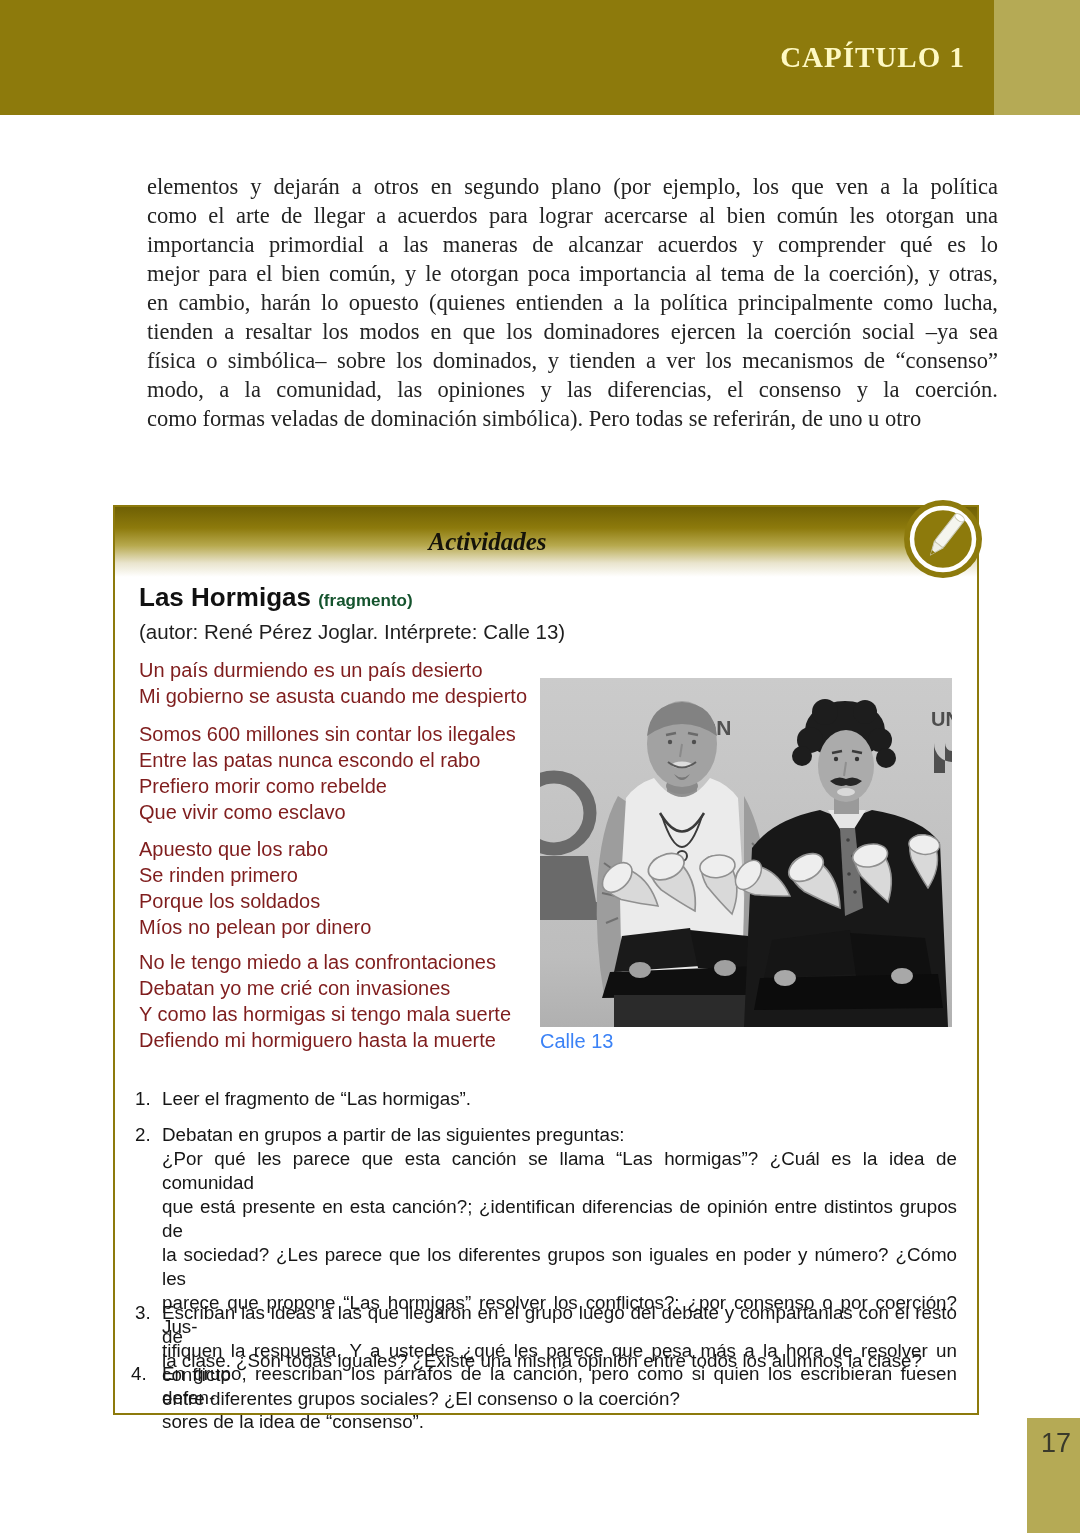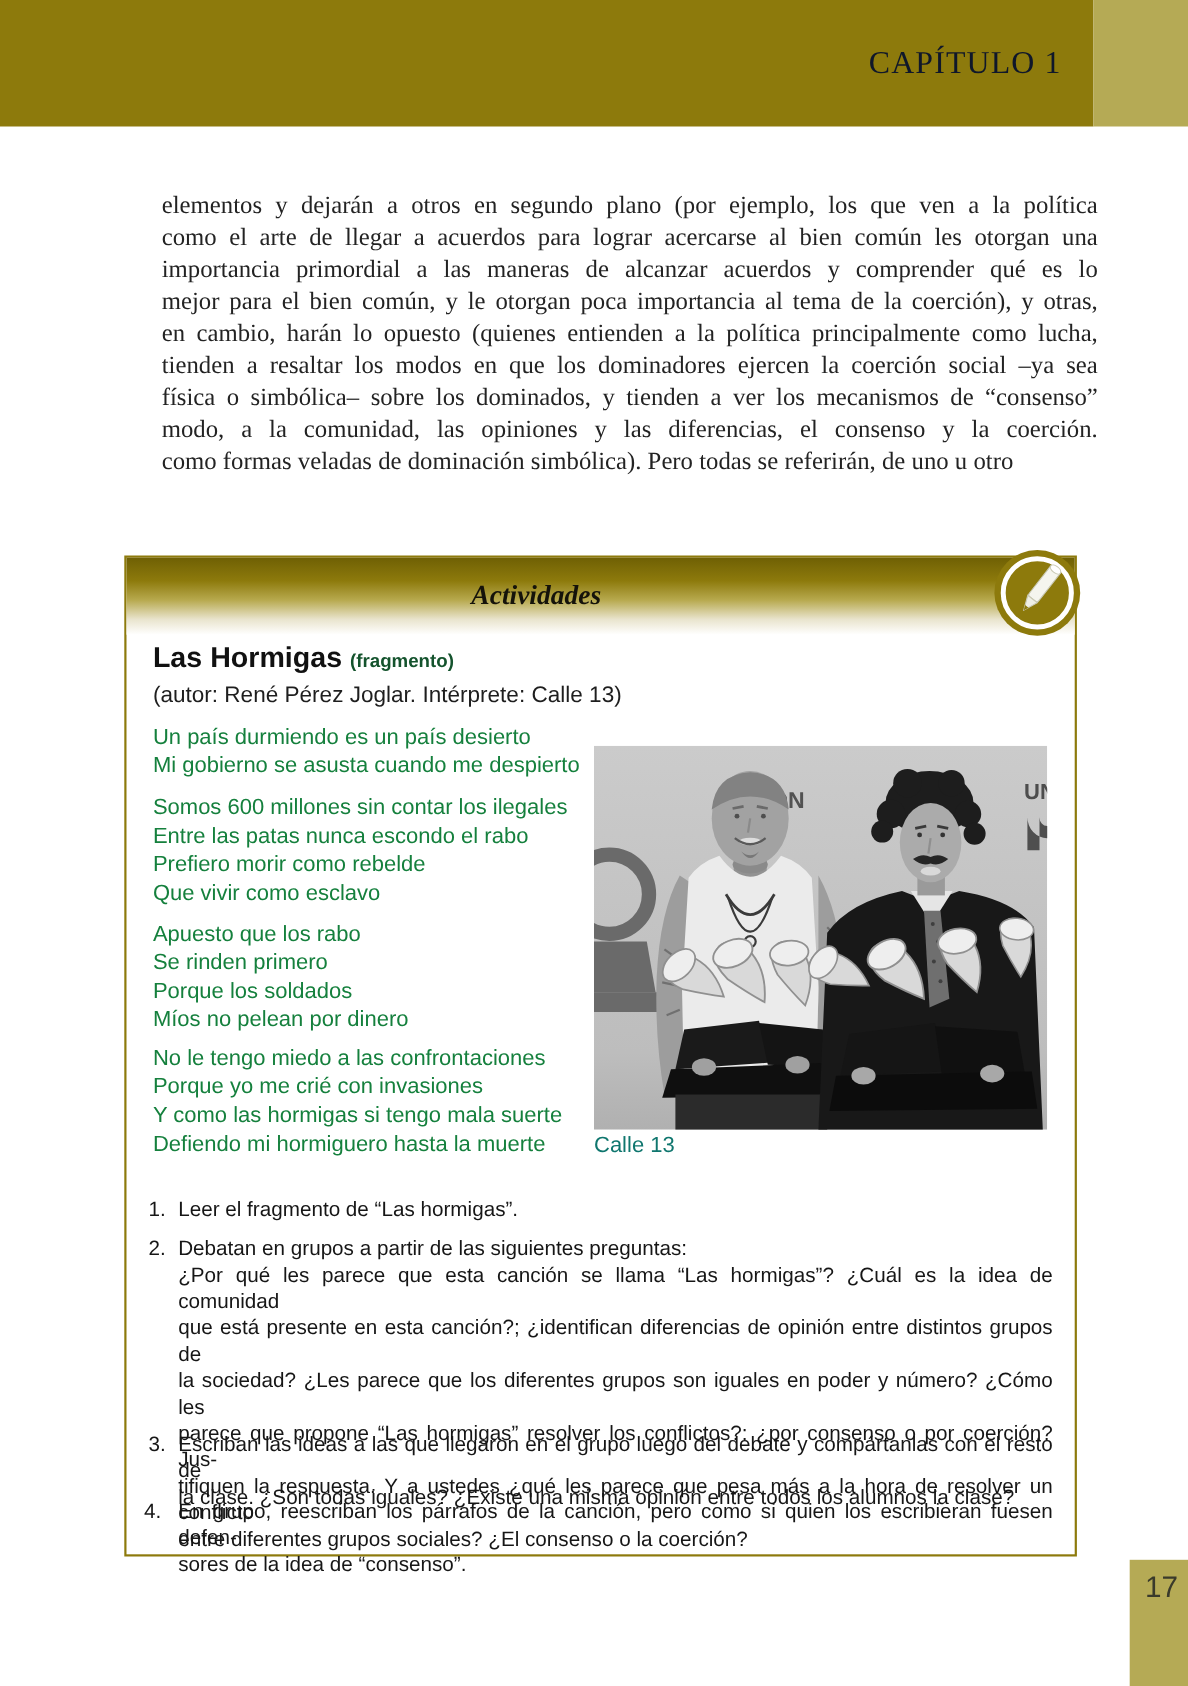--- a/index.html
+++ b/index.html
@@ -3,21 +3,21 @@
 <meta charset="utf-8">
 <style>
   html,body{margin:0;padding:0;background:#fff;}
   .page{position:relative;width:1080px;height:1533px;background:#ffffff;overflow:hidden;
         font-family:"Liberation Sans",sans-serif;color:#1c1c1c;}
 
   
   .bar-dark{position:absolute;left:0;top:0;width:994px;height:115px;background:#8d7a0c;
             display:flex;align-items:center;justify-content:flex-end;padding-right:29px;box-sizing:border-box;}
   .bar-dark .chap{font-family:"Liberation Serif",serif;font-size:29px;letter-spacing:1px;
-                  color:#0f172a;font-weight:400;}
+                  color:#fef9c3;font-weight:700;}
   .bar-light{position:absolute;left:994px;top:0;width:86px;height:115px;background:#b5aa55;}
 
   
   .intro{position:absolute;left:115px;top:172px;width:851px;
          font-family:"Liberation Serif",serif;font-size:22.5px;line-height:29px;color:#232323;margin-left:32px;}
   .just-lines > div{text-align:justify;text-align-last:justify;}
   .just-lines > div:last-child{text-align-last:auto;}
   .plain-lines > div{text-align:left;}
 
   
@@ -27,25 +27,25 @@
               background:linear-gradient(to bottom,#6f6004 0%,#8d7a0c 30%,#b7a94e 55%,#e9e4cd 80%,#ffffff 100%);
               display:flex;align-items:center;justify-content:center;padding-right:117px;box-sizing:border-box;}
   .act-label{font-family:"Liberation Serif",serif;font-style:italic;font-weight:bold;
              font-size:25px;color:#15130a;}
   .badge{position:absolute;left:788px;top:-8px;width:80px;height:80px;}
 
   .song-title{position:absolute;left:24px;top:75px;font-size:26px;font-weight:bold;color:#111;}
   .song-title .suffix{font-size:17px;font-weight:bold;color:#14532d;}
   .credit{position:absolute;left:24px;top:113px;font-size:20.5px;color:#1e1e1e;}
 
-  .stanza{position:absolute;left:24px;width:400px;font-size:20px;line-height:26px;color:#15803d;}
+  .stanza{position:absolute;left:24px;width:400px;font-size:20px;line-height:26px;color:#7f1d1d;}
   .s1{top:150px}.s2{top:214px}.s3{top:329px}.s4{top:442px}
 
   .photo{position:absolute;left:425px;top:171px;width:412px;height:349px;margin:0;}
-  .caption{position:absolute;left:425px;top:523px;font-size:20px;color:#0f766e;}
+  .caption{position:absolute;left:425px;top:523px;font-size:20px;color:#3b82f6;}
 
   .item{position:absolute;left:20px;width:825px;font-size:18.8px;line-height:24px;color:#161616;}
   .item .num{position:absolute;left:0;top:0;}
   .item .txt{margin-left:27px;width:795px;}
   .i1{top:580px}.i2{top:616px}.i3{top:794px}.i4{top:855px}
   .i4 .num{left:-4px;}
 
   
   .pagenum-block{position:absolute;left:995px;top:1418px;width:85px;height:115px;background:#b5aa55;margin-left:32px;}
   .pagenum-block span{position:absolute;left:14px;top:10px;font-size:27px;color:#3a3a2b;
@@ -108,21 +108,21 @@
         <div>Que vivir como esclavo</div>
       </div>
     <div class="stanza s3 plain-lines">
         <div>Apuesto que los rabo</div>
         <div>Se rinden primero</div>
         <div>Porque los soldados</div>
         <div>Míos no pelean por dinero</div>
       </div>
     <div class="stanza s4 plain-lines">
         <div>No le tengo miedo a las confrontaciones</div>
-        <div>Porque yo me crié con invasiones</div>
+        <div>Debatan yo me crié con invasiones</div>
         <div>Y como las hormigas si tengo mala suerte</div>
         <div>Defiendo mi hormiguero hasta la muerte</div>
       </div>
 
     <figure class="photo">
       <svg width="412" height="349" viewBox="0 0 412 349">
         <defs>
           <linearGradient id="pbg" x1="0" y1="0" x2="0" y2="1">
             <stop offset="0" stop-color="#cbcbcb"></stop>
               <stop offset="0.8" stop-color="#bdbdbd"></stop>

